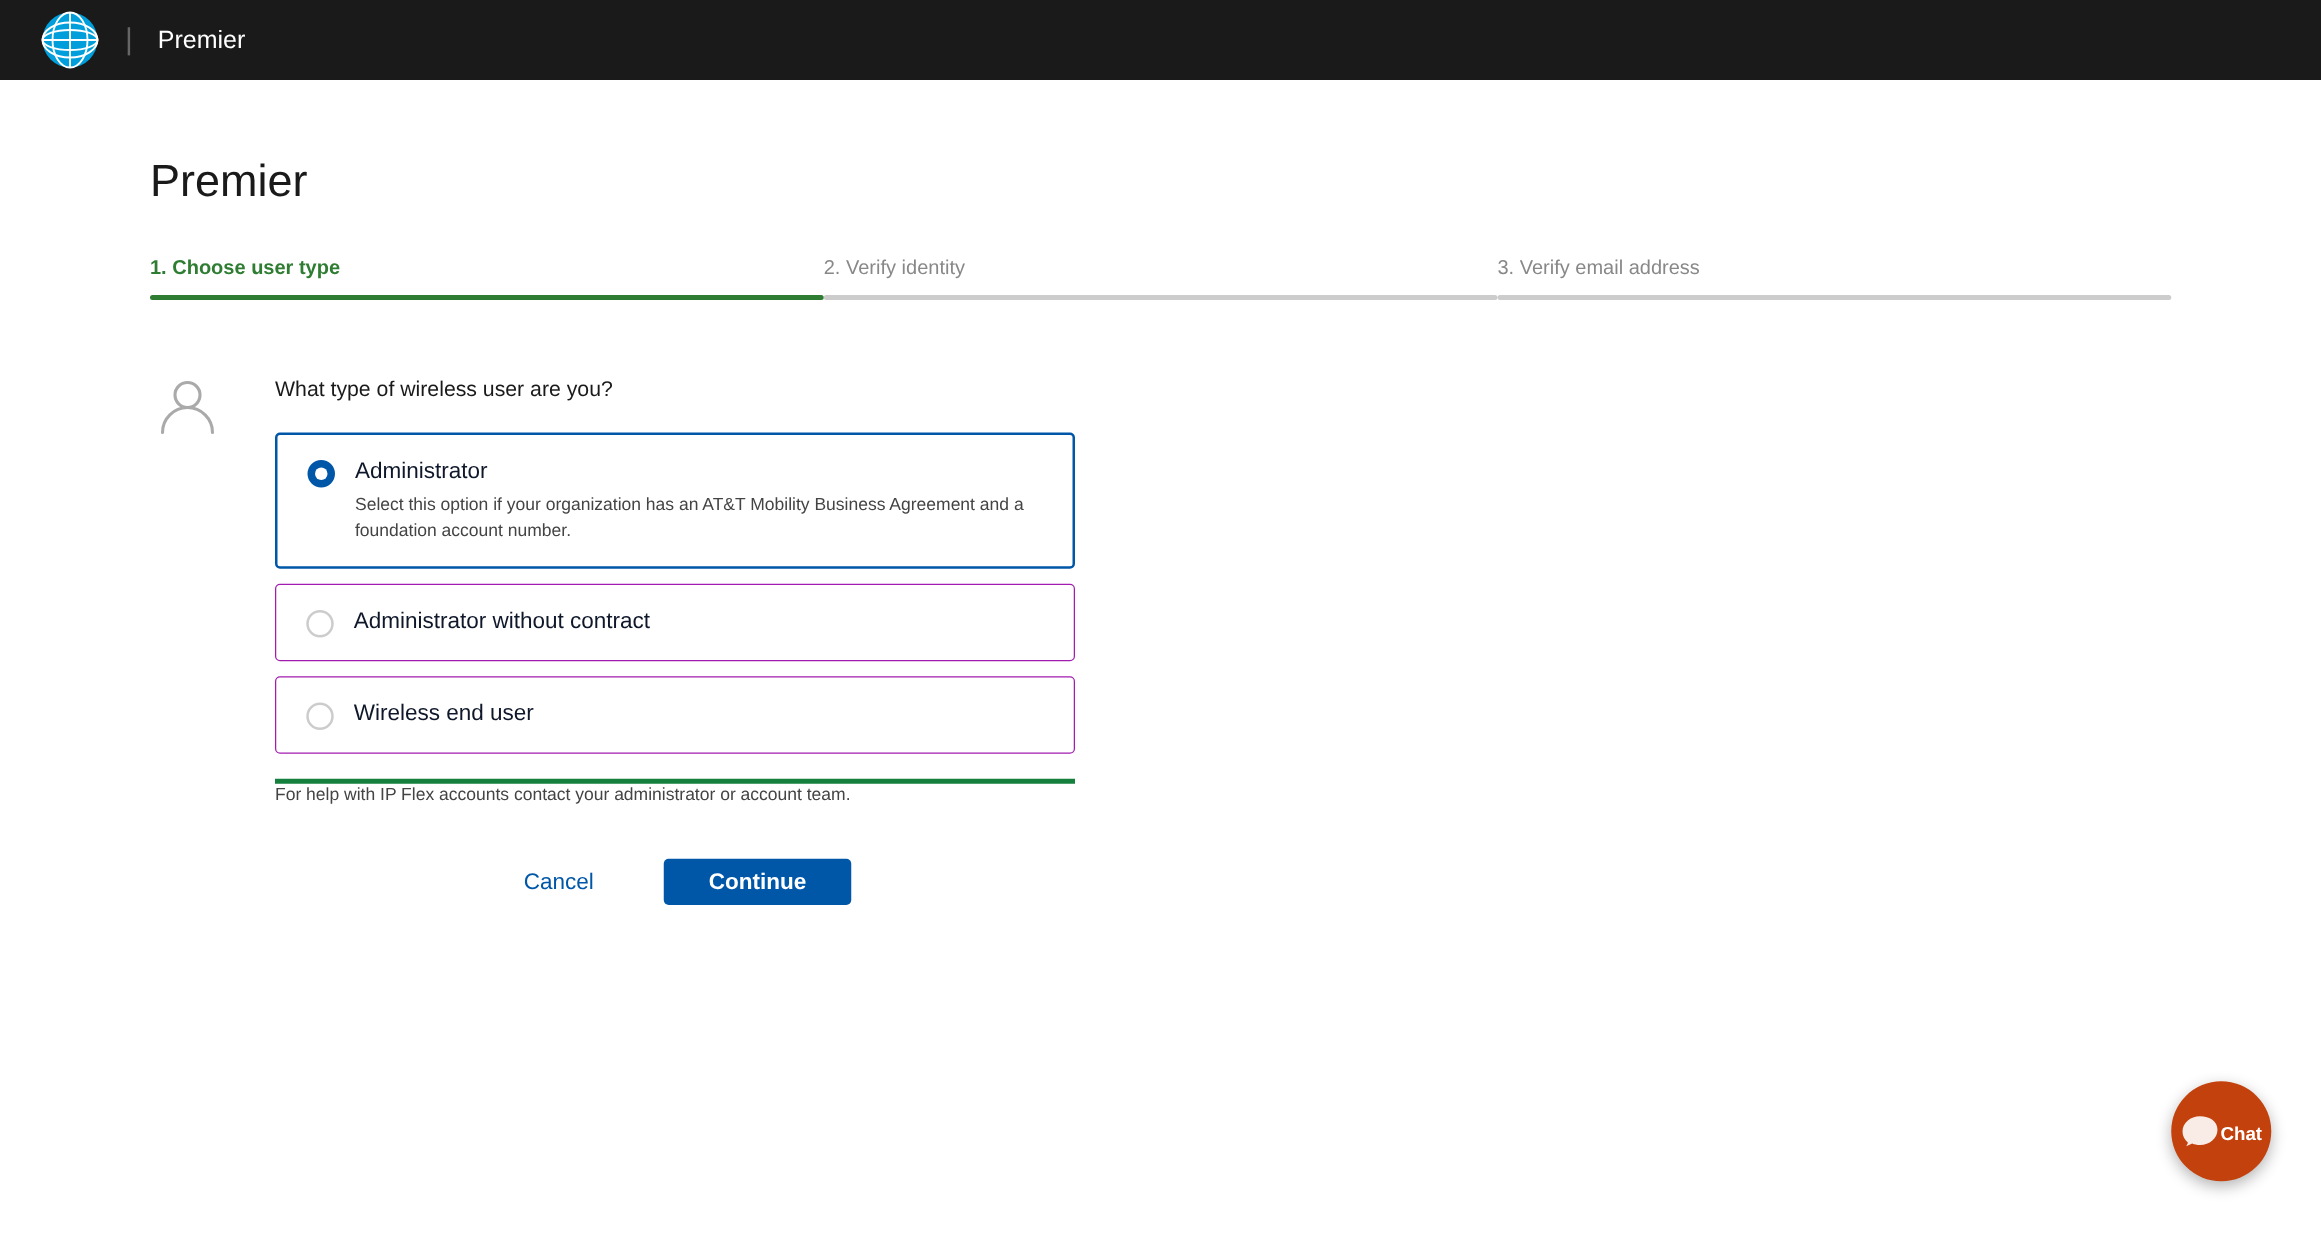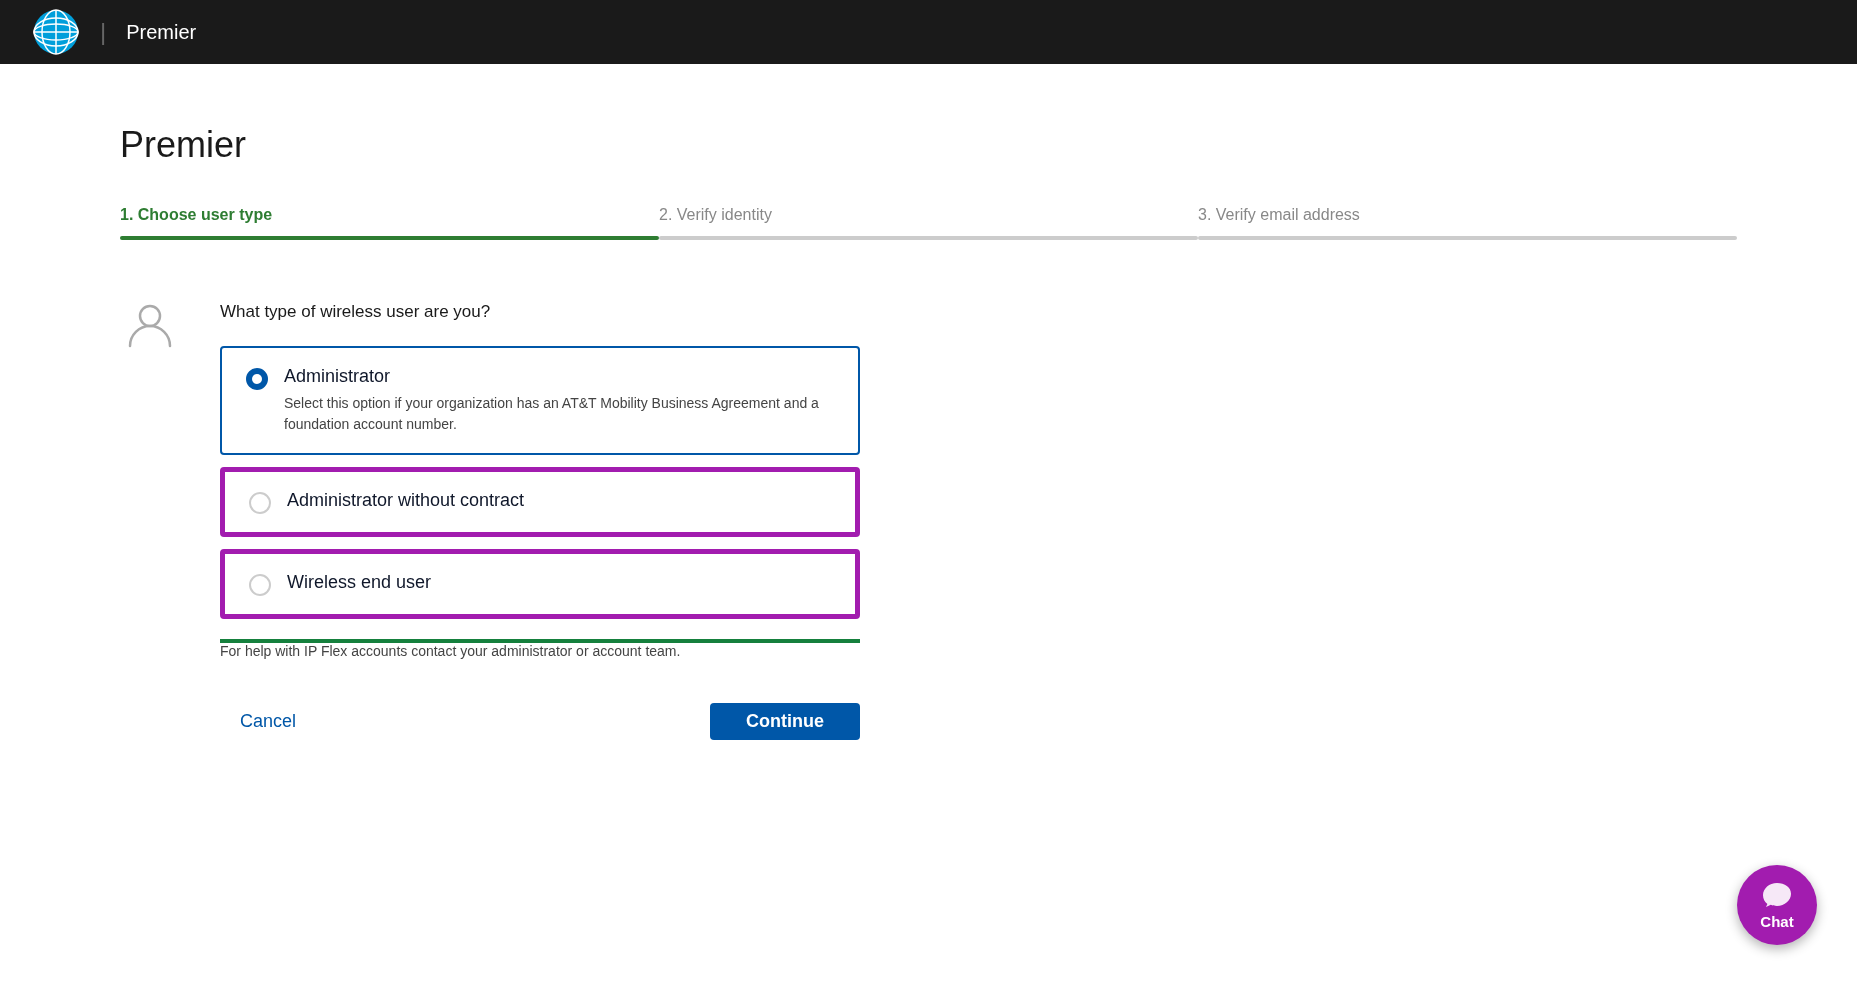--- a/index.html
+++ b/index.html
@@ -113,21 +113,21 @@
     .form-question {
       font-size: 17px;
       font-weight: 400;
       color: #1a1a1a;
       margin-bottom: 24px;
       margin-top: 12px;
     }
 
     
     .radio-option {
-      border: 5px solid #a21caf;
+      border: 1px solid #a21caf;
       border-radius: 4px;
       padding: 18px 24px;
       margin-bottom: 12px;
       cursor: pointer;
       display: flex;
       align-items: flex-start;
       gap: 16px;
       background: #fff;
       max-width: 640px;
     }
@@ -188,21 +188,21 @@
       border-top: 4px solid #15803d;
     }
 
     
     .button-row {
       display: flex;
       gap: 36px;
       margin-top: 40px;
       align-items: center;
       max-width: 640px;
-      justify-content: space-between;
+      justify-content: center;
     }
 
     .btn-cancel {
       background: none;
       border: none;
       color: #0057a8;
       font-size: 18px;
       cursor: pointer;
       padding: 12px 20px;
       text-decoration: none;
@@ -220,23 +220,23 @@
     }
 
     
     .chat-button {
       position: fixed;
       bottom: 60px;
       right: 40px;
       width: 80px;
       height: 80px;
       border-radius: 50%;
-      background: #a21caf;
-      display: flex;
-      flex-direction: column;
+      background: #c2410c;
+      display: flex;
+      flex-direction: row;
       align-items: center;
       justify-content: center;
       cursor: pointer;
       box-shadow: 0 4px 12px rgba(0,0,0,0.3);
       border: none;
     }
 
     .chat-button-text {
       color: #fff;
       font-size: 15px;

